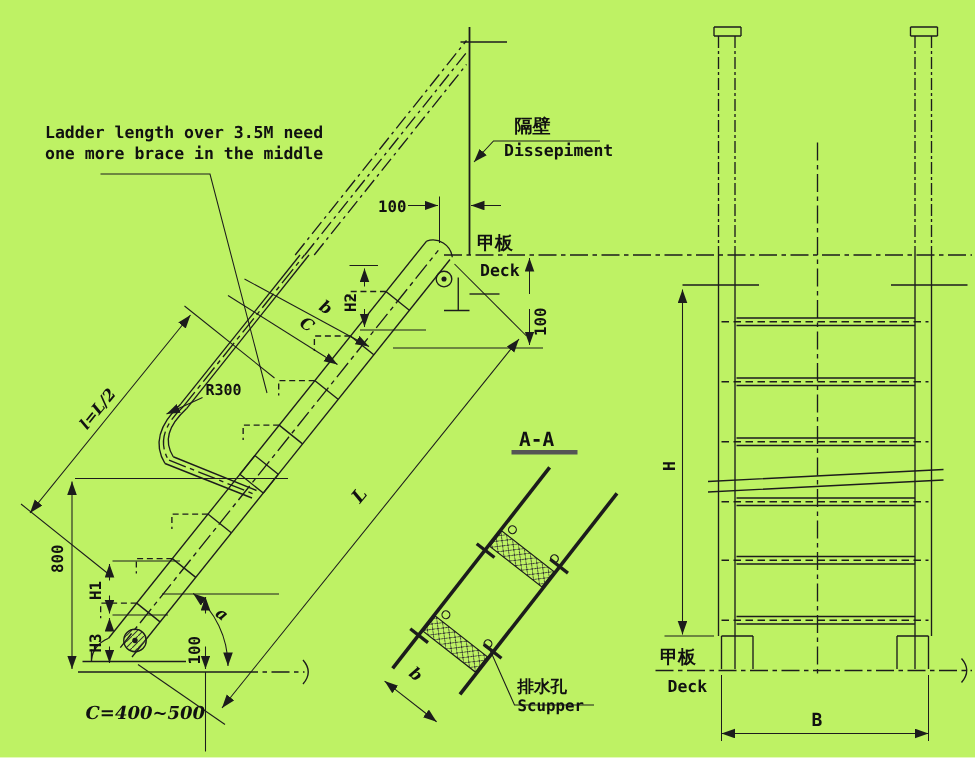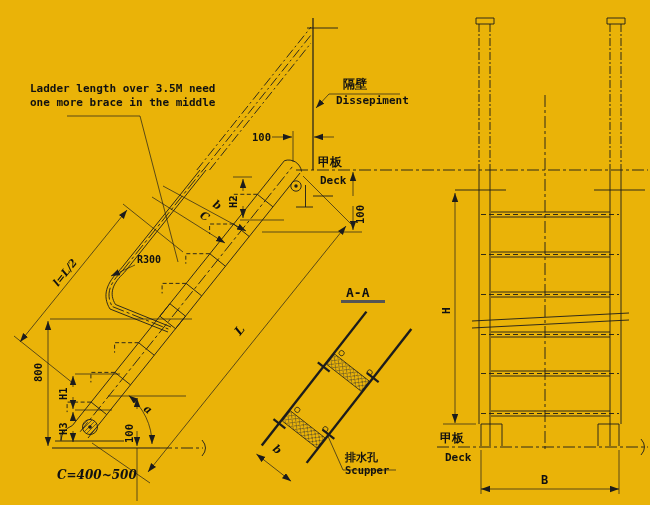--- a/index.html
+++ b/index.html
@@ -1,16 +1,16 @@
 <!DOCTYPE html>
 <html><head>
 <meta charset="utf-8">
 <style>
   html,body{margin:0;padding:0;background:#fff;}
-  .stage{width:650px;height:505px;background:#eab308;position:relative;overflow:hidden;}
+  .stage{width:650px;height:505px;background:#bef264;position:relative;overflow:hidden;}
   svg{display:block;}
   .t{font-family:"DejaVu Sans Mono","Liberation Mono",monospace;fill:#111;font-weight:700;}
   .ti{font-family:"DejaVu Serif","Liberation Serif",serif;font-style:italic;fill:#111;font-weight:700;}
   path,line,circle,rect{vector-effect:non-scaling-stroke;}
 </style>
 </head>
 <body>
 <div class="stage">
 
 <svg width="650" height="505" viewBox="0 0 650 505">

